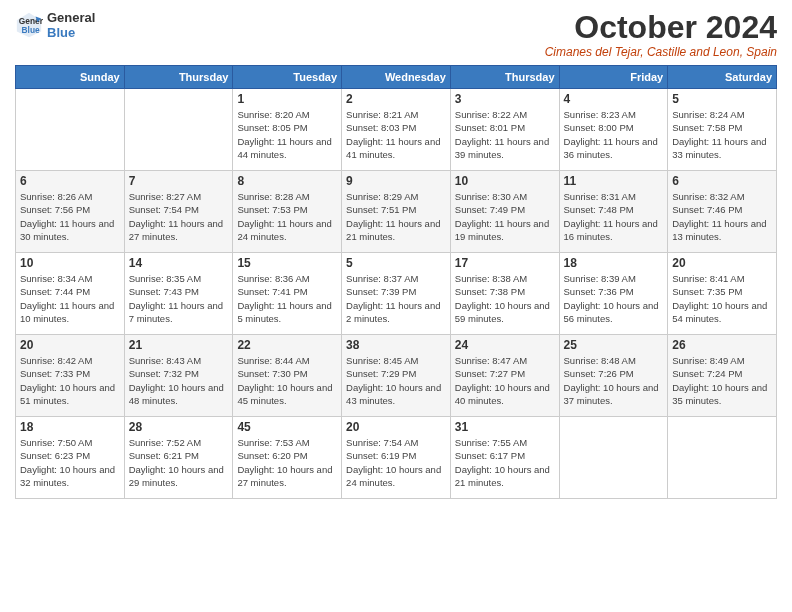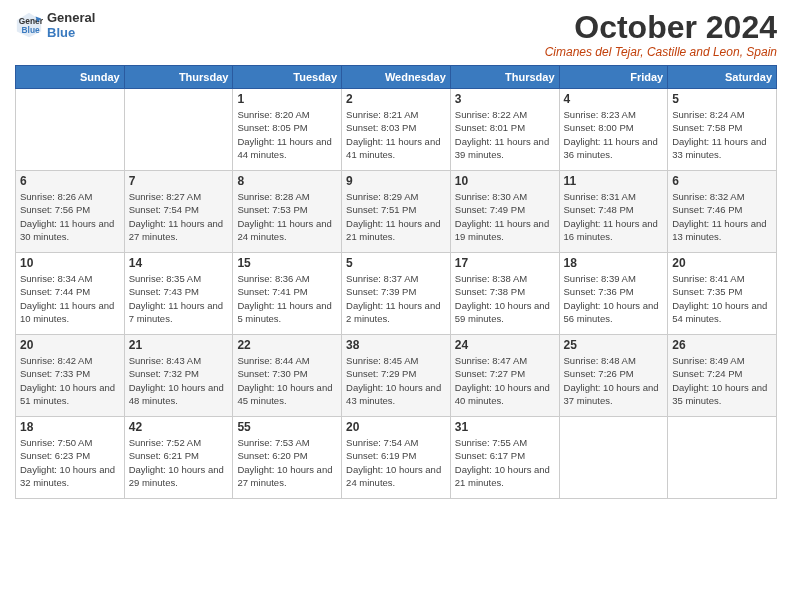--- a/index.html
+++ b/index.html
@@ -291,27 +291,27 @@
       </td>
         </tr>
         <tr>
           <td>
         <span class="day-number">18</span>
         <div class="day-info">
           Sunrise: 7:50 AM<br>Sunset: 6:23 PM<br>Daylight: 10 hours and 32 minutes.
         </div>
       </td>
           <td>
-        <span class="day-number">42</span>
+        <span class="day-number">28</span>
         <div class="day-info">
           Sunrise: 7:52 AM<br>Sunset: 6:21 PM<br>Daylight: 10 hours and 29 minutes.
         </div>
       </td>
           <td>
-        <span class="day-number">55</span>
+        <span class="day-number">45</span>
         <div class="day-info">
           Sunrise: 7:53 AM<br>Sunset: 6:20 PM<br>Daylight: 10 hours and 27 minutes.
         </div>
       </td>
           <td>
         <span class="day-number">20</span>
         <div class="day-info">
           Sunrise: 7:54 AM<br>Sunset: 6:19 PM<br>Daylight: 10 hours and 24 minutes.
         </div>
       </td>

